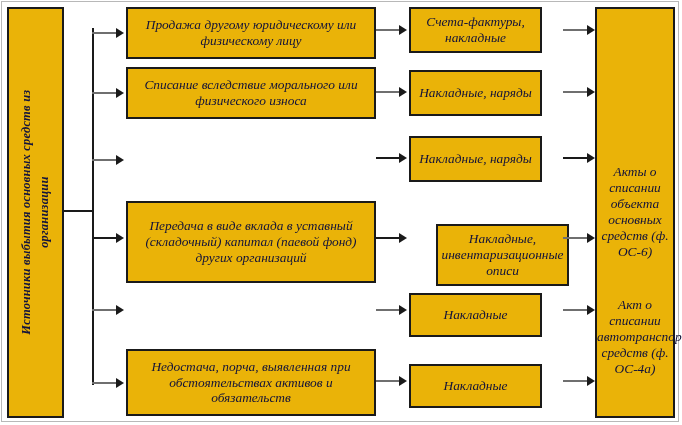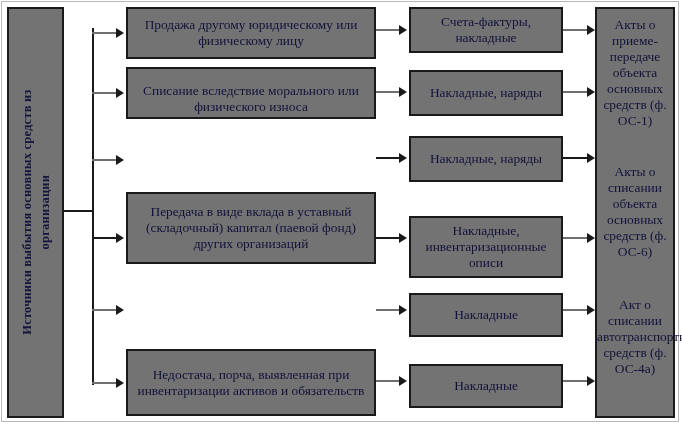--- a/index.html
+++ b/index.html
@@ -28,27 +28,28 @@
     height: 421px;
     border: 1px solid #b8b8b8;
     box-sizing: border-box;
     pointer-events: none;
   }
 
   .box {
     position: absolute;
     box-sizing: border-box;
     border: 2px solid #1a1a1a;
-    background: #737373;
+    background: #eab308;
     display: flex;
     align-items: center;
     justify-content: center;
     text-align: center;
     color: #12123a;
     line-height: 1.18;
+    font-style: italic;
   }
 
   
   #title-box {
     left: 7px;
     top: 7px;
     width: 57px;
     height: 411px;
   }
   #title-text {
@@ -66,21 +67,21 @@
   
   .col2 {
     left: 126px;
     width: 250px;
     font-size: 13.4px;
     padding: 2px 4px;
   }
   
   .col3 {
     left: 409px;
-    width: 154px;
+    width: 133px;
     font-size: 13.4px;
     padding: 20px 4px;
   }
   
   #col4-box {
     left: 595px;
     top: 7px;
     width: 80px;
     height: 411px;
     display: block;
@@ -131,28 +132,28 @@
       <span>организации</span>
     </div>
   </div>
 
   <div class="hline dark" style="left:64px; top:210px; width:30px;"></div>
   <div class="vline dark" style="left:92px; top:28px; height:357px;"></div>
 
   <div class="box col2" style="top:7px; height:52px;">
     <span>Продажа другому юридическому или физическому лицу</span>
   </div>
-  <div class="box col2" style="top:67px; height:52px;align-items:flex-end;">
+  <div class="box col2" style="top:67px; height:52px;">
     <span>Списание вследствие морального или физического износа</span>
   </div>
-  <div class="box col2" style="top:192px; height:72px;">
+  <div class="box col2" style="top:201px; height:82px;">
     <span>Передача в виде вклада в уставный (складочный) капитал (паевой фонд) других организаций</span>
   </div>
   <div class="box col2" style="top:349px; height:67px;">
-    <span>Недостача, порча, выявленная при инвентаризации активов и обязательств</span>
+    <span>Недостача, порча, выявленная при обстоятельствах активов и обязательств</span>
   </div>
 
   <div class="hline" style="left:92px; top:32px;  width:26px;"></div>
   <div class="arrow" style="left:116px; top:28px;"></div>
 
   <div class="hline" style="left:92px; top:92px;  width:26px;"></div>
   <div class="arrow" style="left:116px; top:88px;"></div>
 
   <div class="hline" style="left:92px; top:159px; width:26px;"></div>
   <div class="arrow" style="left:116px; top:155px;"></div>
@@ -168,21 +169,21 @@
 
   <div class="box col3" style="top:7px; height:46px;">
     <span>Счета-фактуры, накладные</span>
   </div>
   <div class="box col3" style="top:70px; height:46px;">
     <span>Накладные, наряды</span>
   </div>
   <div class="box col3" style="top:136px; height:46px;">
     <span>Накладные, наряды</span>
   </div>
-  <div class="box col3" style="top:216px; height:62px;">
+  <div class="box col3" style="top:224px; height:62px;margin-left:27px;">
     <span>Накладные, инвентаризационные описи</span>
   </div>
   <div class="box col3" style="top:293px; height:34px;">
     <span>Накладные</span>
   </div>
   <div class="box col3" style="top:364px; height:34px;">
     <span>Накладные</span>
   </div>
 
   <div class="hline" style="left:376px; top:29px;  width:25px;"></div>
@@ -197,23 +198,20 @@
   <div class="hline dark" style="left:376px; top:237px; width:25px;"></div>
   <div class="arrow" style="left:399px; top:233px;"></div>
 
   <div class="hline" style="left:376px; top:309px; width:25px;"></div>
   <div class="arrow" style="left:399px; top:305px;"></div>
 
   <div class="hline" style="left:376px; top:380px; width:25px;"></div>
   <div class="arrow" style="left:399px; top:376px;"></div>
 
   <div class="box" id="col4-box">
-    <div class="act-group" style="top:8px;">
-      <span>Акты о приеме-передаче объекта основных средств (ф. ОС-1)</span>
-    </div>
     <div class="act-group" style="top:155px;">
       <span>Акты о списании объекта основных средств (ф. ОС-6)</span>
     </div>
     <div class="act-group" style="top:288px;">
       <span>Акт о списании автотранспортных средств (ф. ОС-4а)</span>
     </div>
   </div>
 
   <div class="hline" style="left:563px; top:29px;  width:26px;"></div>
   <div class="arrow" style="left:587px; top:25px;"></div>

